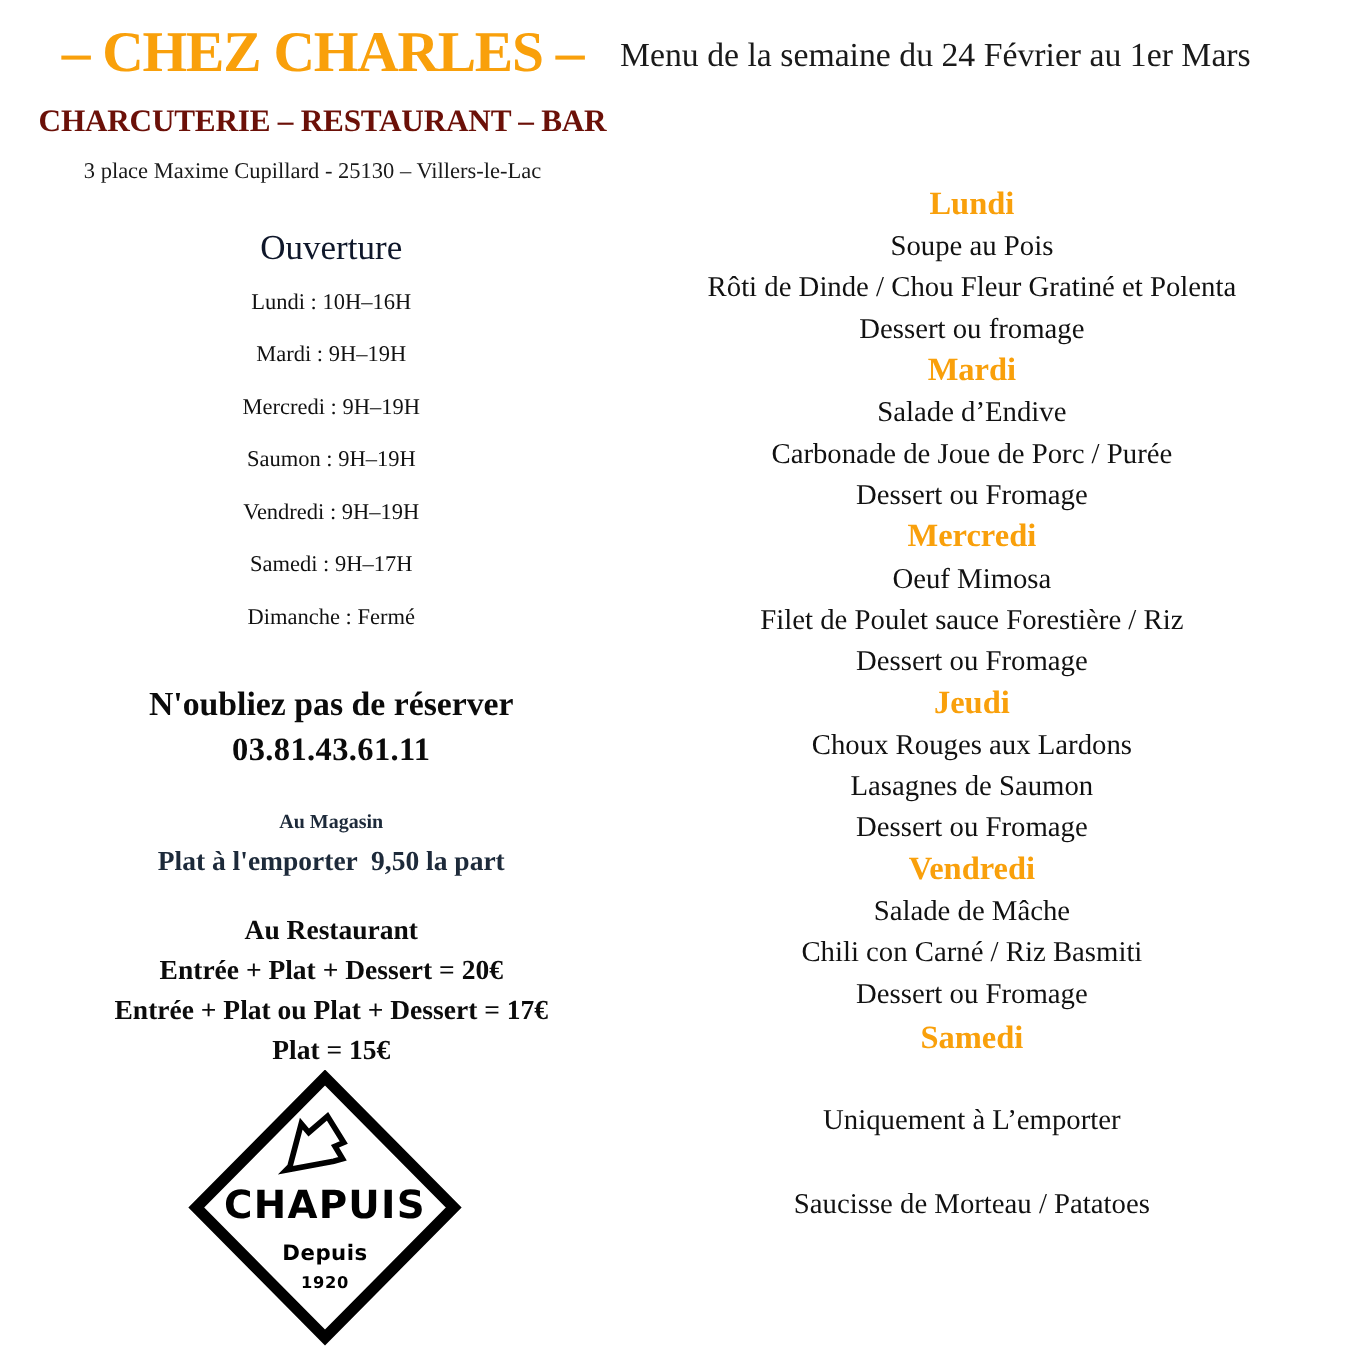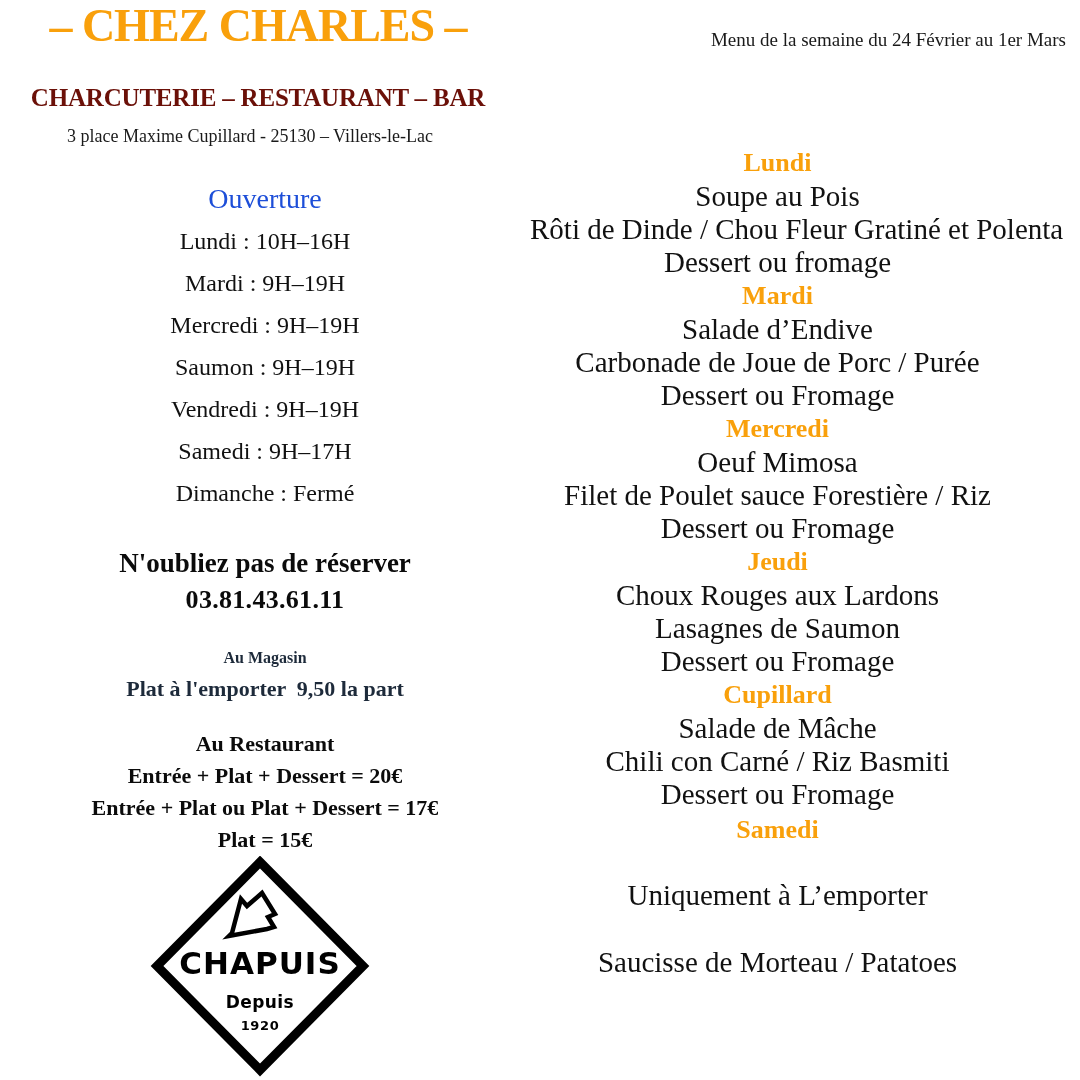--- a/index.html
+++ b/index.html
@@ -20,38 +20,38 @@
 
   .page {
     position: absolute;
     inset: 0;
   }
 
   
   .brand-title {
     position: absolute;
     left: 28px;
-    top: 2px;
+    top: 18px;
     width: 460px;
     text-align: center;
     font-size: 46px;
     font-weight: 700;
     letter-spacing: -1px;
     color: #f9a00b;
     white-space: nowrap;
     line-height: 1.05;
   }
 
   .week-title {
     position: absolute;
     left: 496px;
     top: 30px;
     width: 570px;
-    text-align: right;
-    font-size: 19px;
+    text-align: left;
+    font-size: 27px;
     font-weight: 400;
     color: #1a1a1a;
     white-space: nowrap;
     line-height: 1.1;
   }
 
   .subtitle {
     position: absolute;
     left: 8px;
     top: 84px;
@@ -81,24 +81,24 @@
     position: absolute;
     left: 30px;
     top: 178px;
     width: 470px;
     text-align: center;
   }
 
   .hours-heading {
     font-size: 28px;
     line-height: 42px;
-    color: #1d4ed8;
+    color: #0f172a;
   }
   .hours-line {
-    font-size: 24px;
+    font-size: 18px;
     line-height: 42px;
     color: #111111;
     white-space: nowrap;
   }
 
   .reserve-block {
     margin-top: 30px;
   }
   .reserve-heading {
     font-size: 27px;
@@ -189,21 +189,21 @@
     text-align: center;
   }
   .day-name {
     font-size: 26px;
     font-weight: 700;
     line-height: 34px;
     color: #f9a00b;
     white-space: nowrap;
   }
   .day-dish {
-    font-size: 29px;
+    font-size: 23px;
     font-weight: 400;
     line-height: 33px;
     color: #111111;
     white-space: nowrap;
   }
   .day-block + .day-block { margin-top: 0; }
   .day-block.samedi .day-dish { line-height: 37px; margin-top: 30px; }
   .day-block.samedi { margin-top: 2px; }
 </style>
 </head>
@@ -287,21 +287,21 @@
     </div>
 
     <div class="day-block">
       <div class="day-name">Jeudi</div>
       <div class="day-dish">Choux Rouges aux Lardons</div>
       <div class="day-dish">Lasagnes de Saumon</div>
       <div class="day-dish">Dessert ou Fromage</div>
     </div>
 
     <div class="day-block">
-      <div class="day-name">Cupillard</div>
+      <div class="day-name">Vendredi</div>
       <div class="day-dish">Salade de Mâche</div>
       <div class="day-dish">Chili con Carné / Riz Basmiti</div>
       <div class="day-dish">Dessert ou Fromage</div>
     </div>
 
     <div class="day-block samedi">
       <div class="day-name">Samedi</div>
       <div class="day-dish">Uniquement à L’emporter</div>
       <div class="day-dish">Saucisse de Morteau / Patatoes</div>
     </div>

